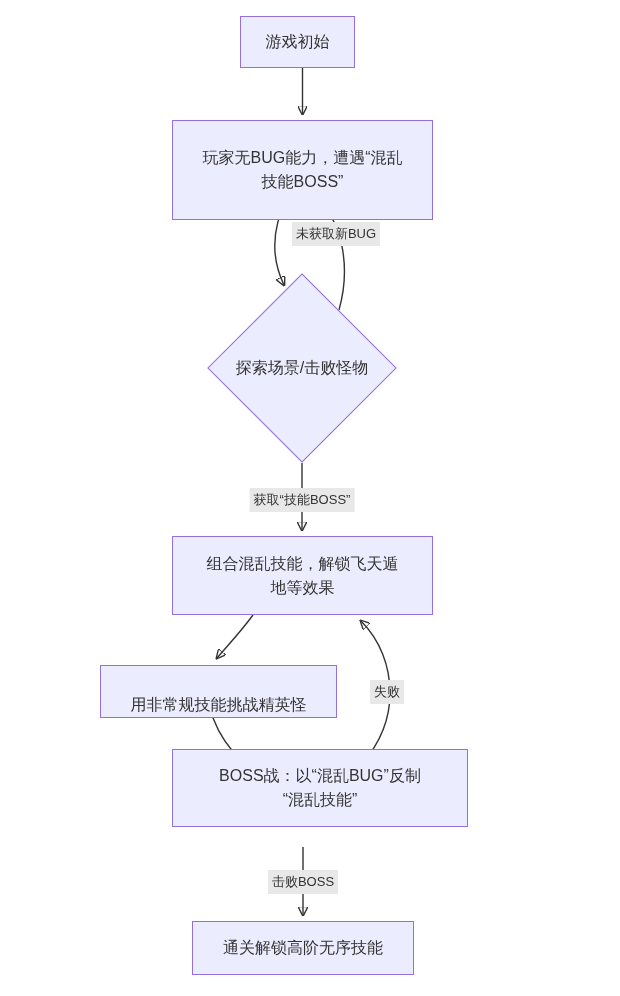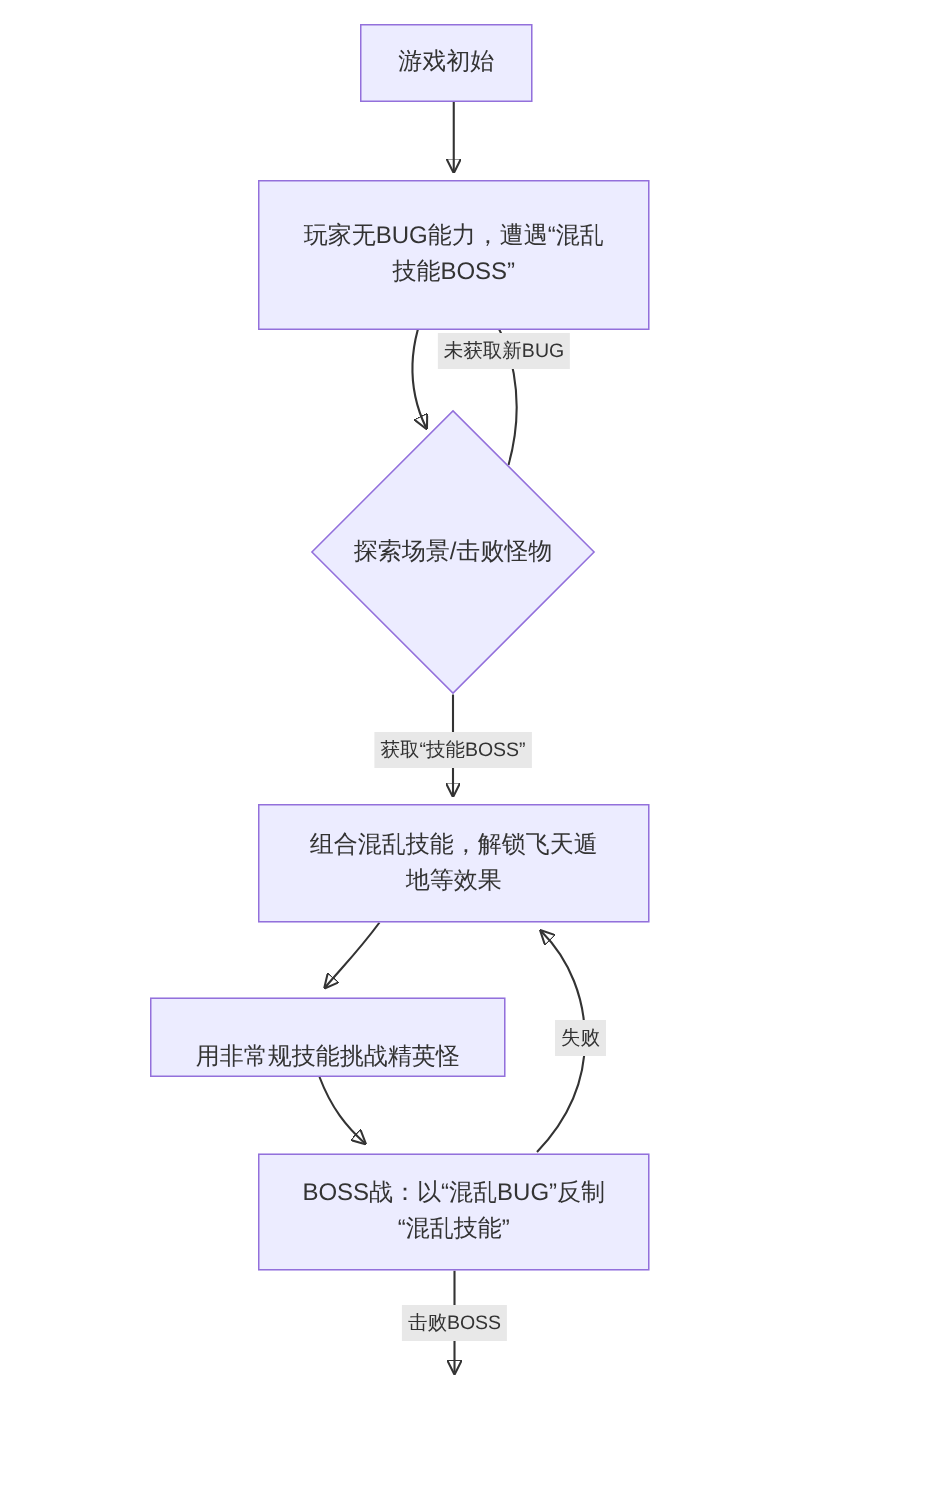--- a/index.html
+++ b/index.html
@@ -66,25 +66,28 @@
 
   <div class="node" style="left:172px;top:536px;width:261px;height:79px;">
     <span>组合混乱技能，解锁飞天遁
 地等效果</span>
   </div>
 
   <div class="node" style="left:100px;top:665px;width:237px;height:53px;align-items:flex-end;">
     <span>用非常规技能挑战精英怪</span>
   </div>
 
-  <div class="node" style="left:172px;top:769px;width:261px;height:78px;">
+  <div class="node" style="left:172px;top:749px;width:296px;height:78px;">
     <span>BOSS战：以“混乱BUG”反制
 “混乱技能”</span>
   </div>
 
+  <div class="node" style="left:192px;top:921px;width:222px;height:54px;">
+    <span>通关解锁高阶无序技能</span>
+  </div>
 
   <div class="edge-label" style="left:336px;top:234px;">未获取新BUG</div>
 
   <div class="edge-label" style="left:302px;top:500px;">获取“技能BOSS”</div>
 
   <div class="edge-label" style="left:387px;top:692px;">失败</div>
 
   <div class="edge-label" style="left:303px;top:882px;">击败BOSS</div>
 
 </div>

